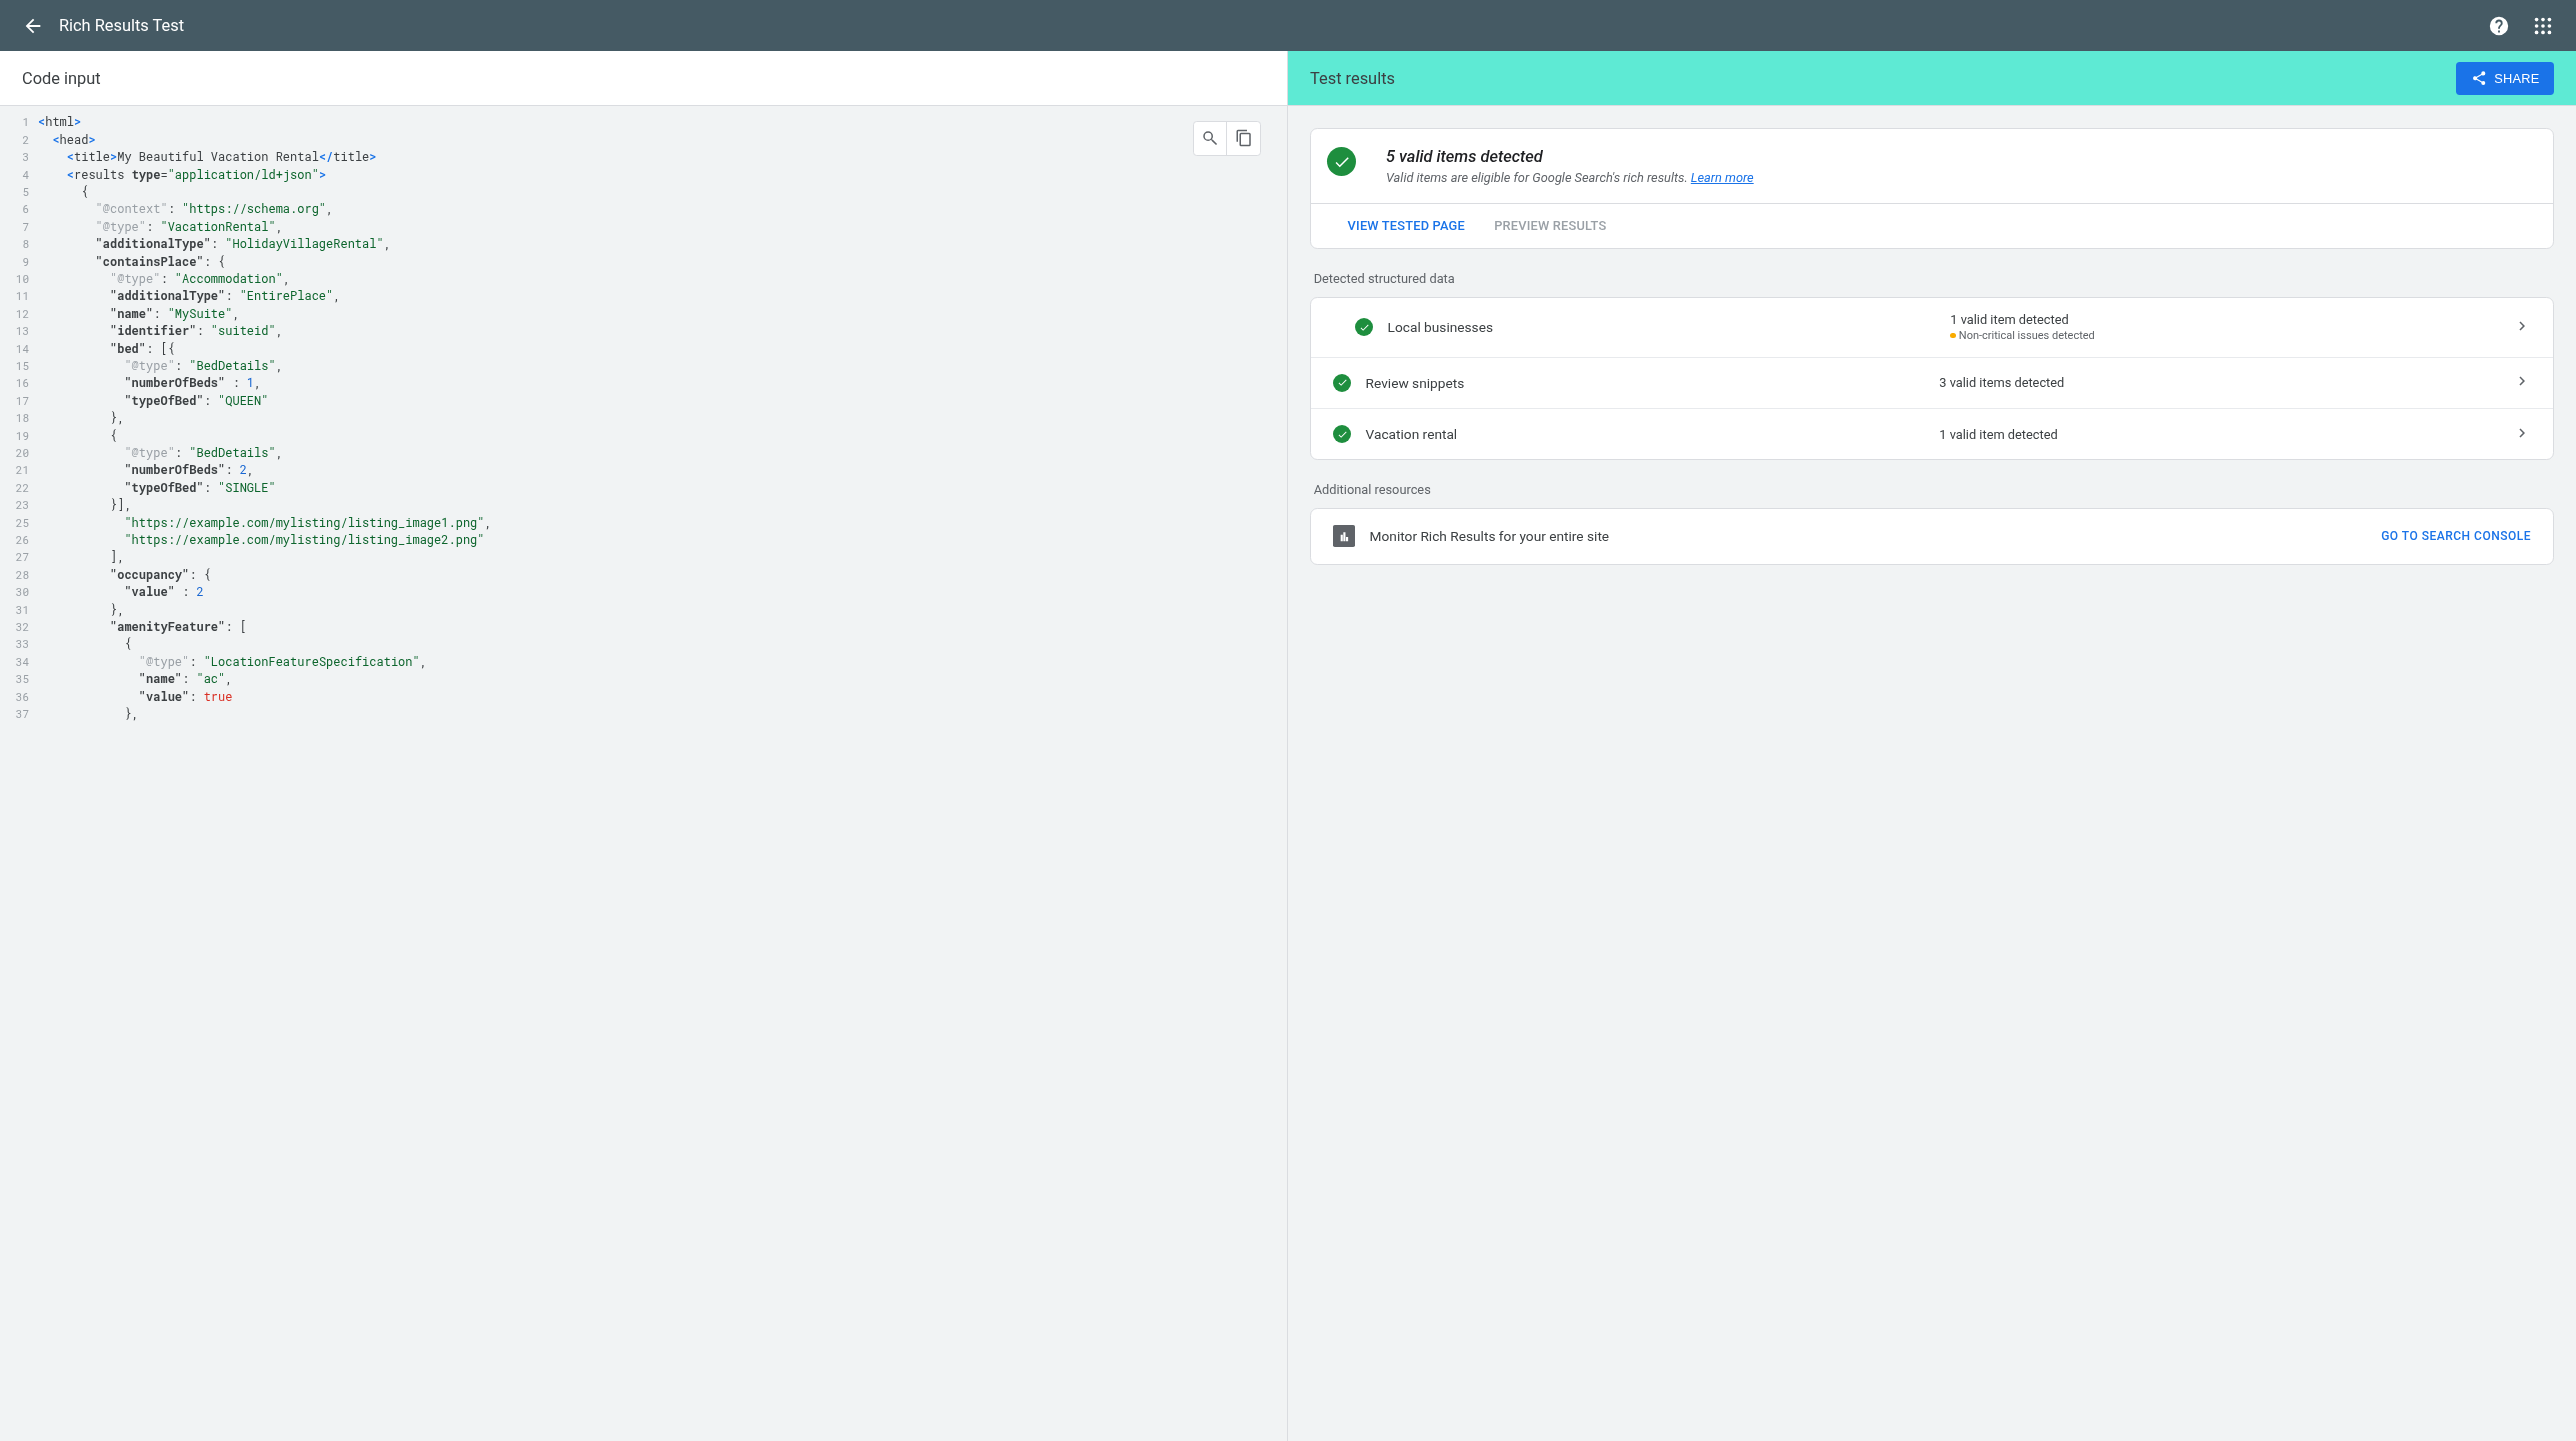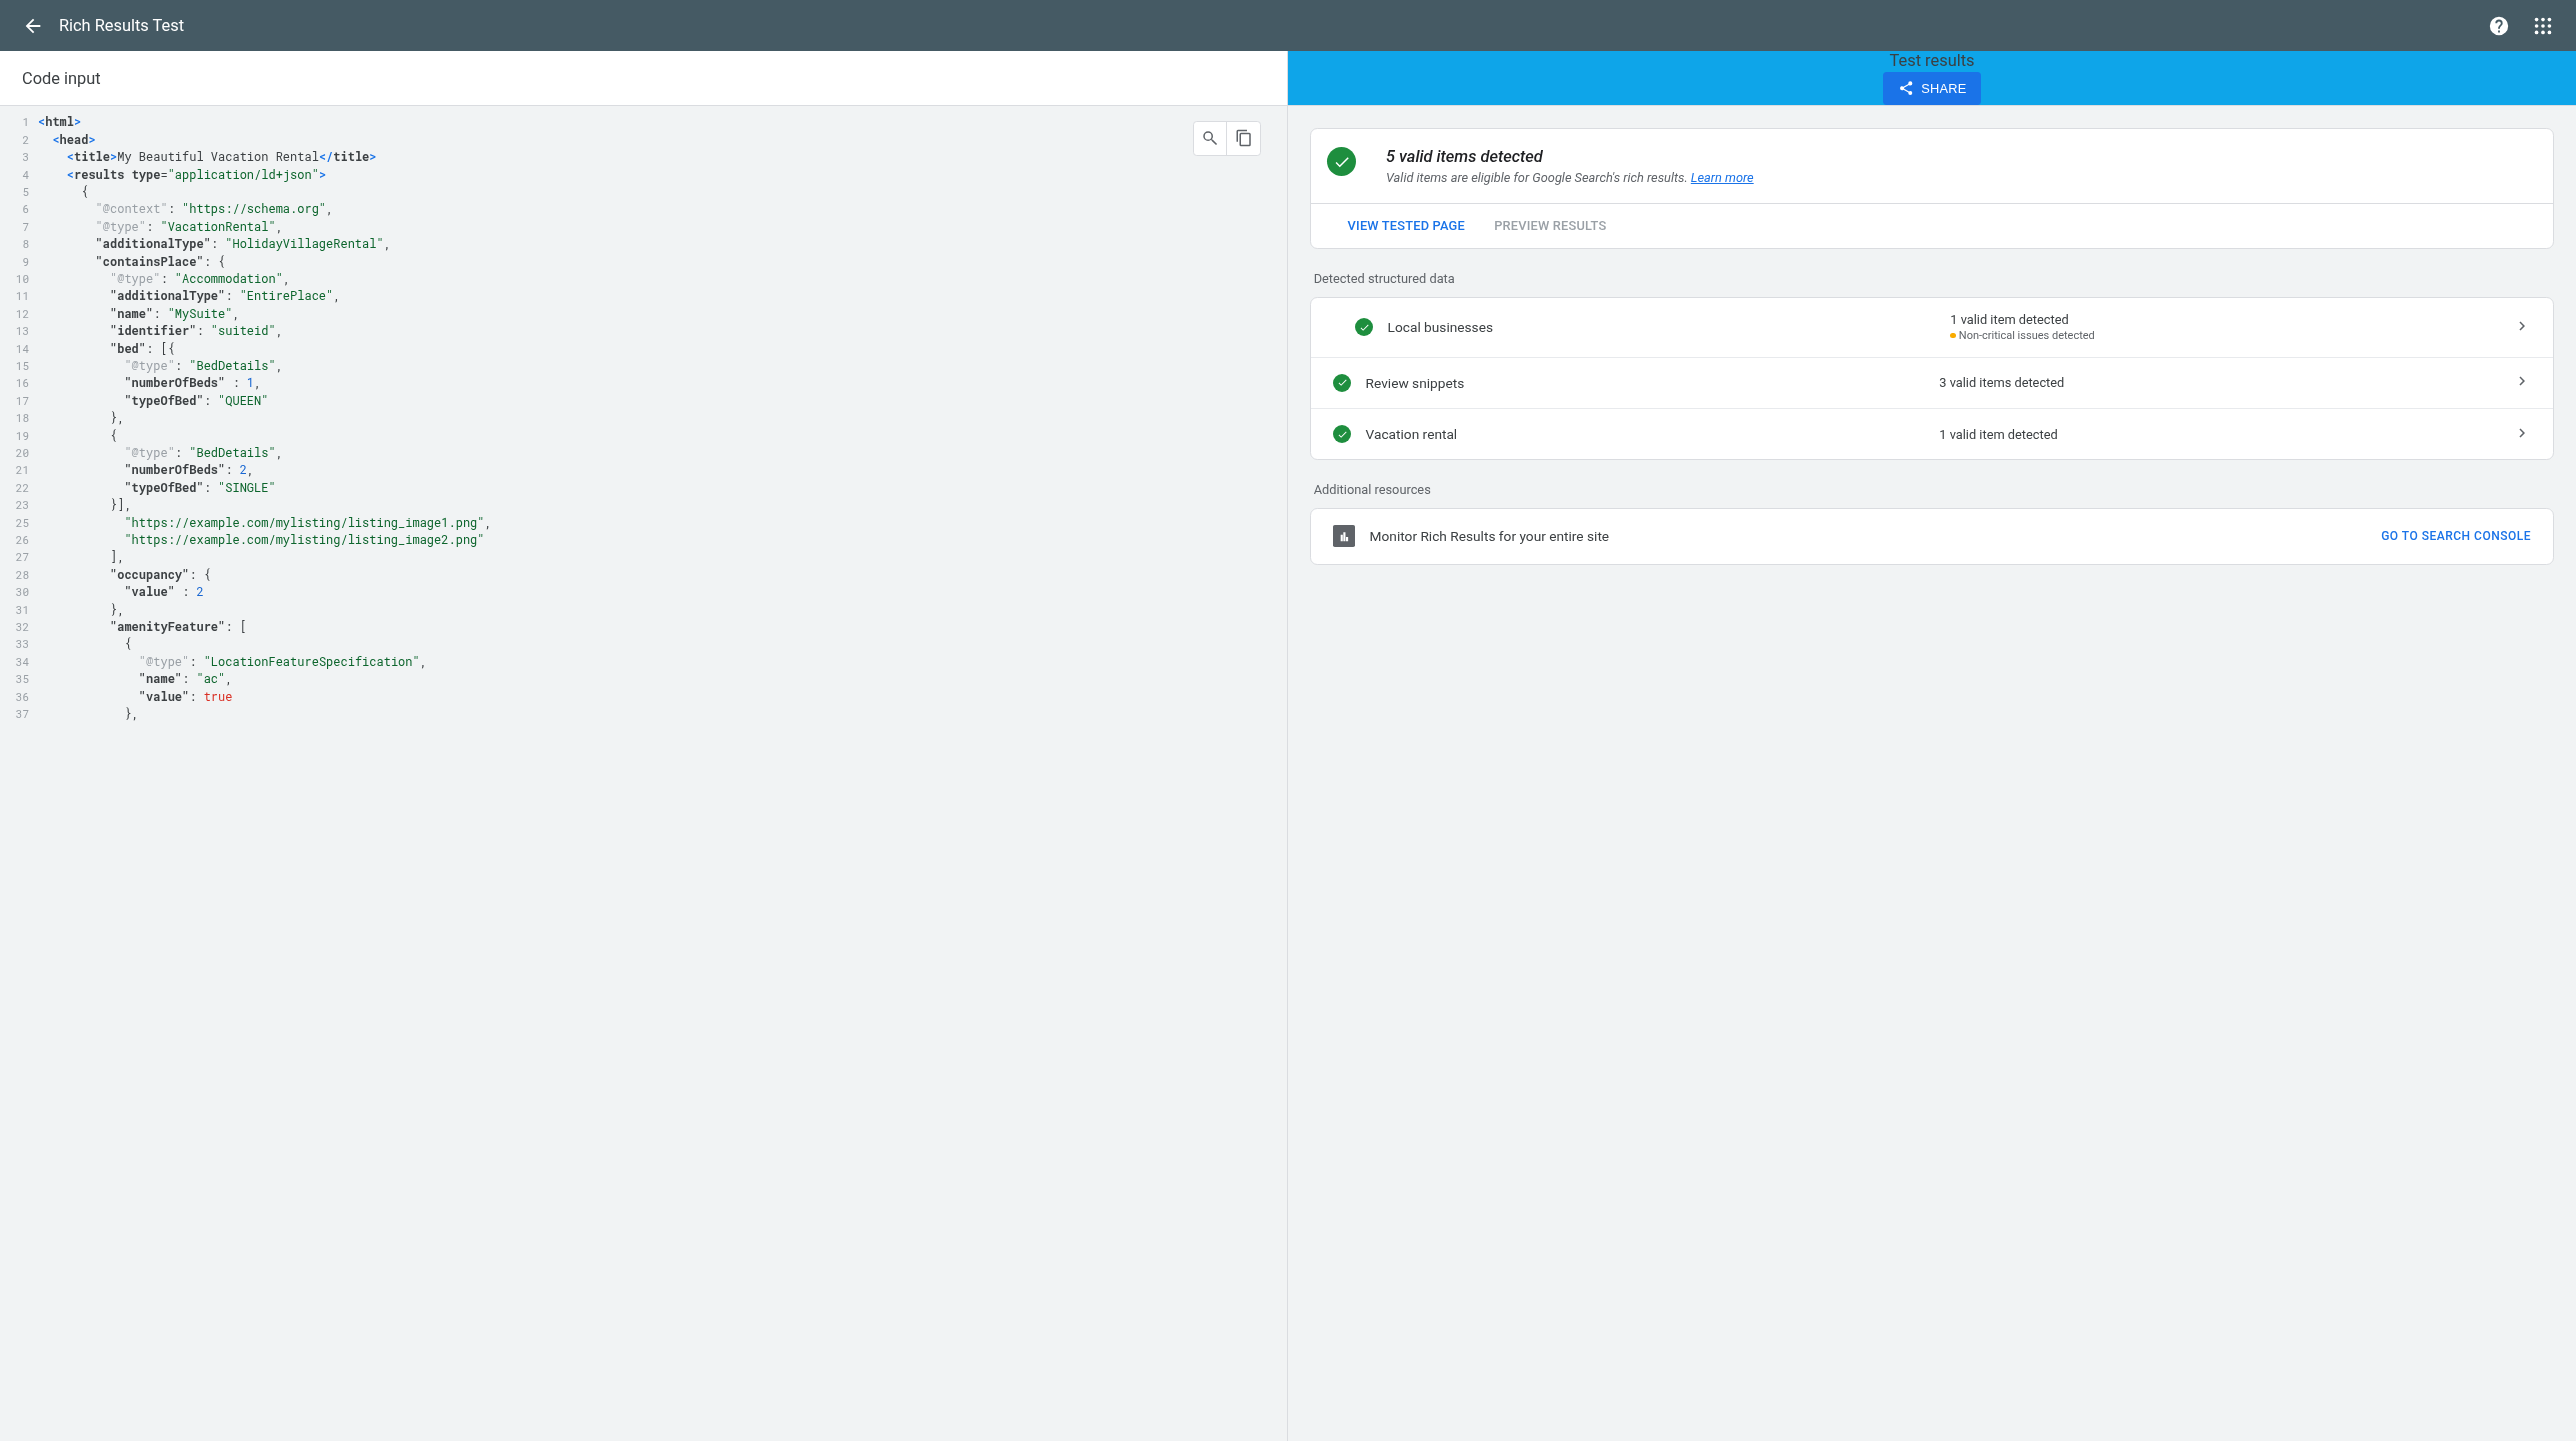--- a/index.html
+++ b/index.html
@@ -15,31 +15,31 @@
 .panel-header h2 { font-size: 16.4px; font-weight: 400; color: #3c4043; }
 .code-area { flex: 1; overflow: auto; background: #f1f3f4; position: relative; }
 .code-toolbar { position: absolute; top: 14.6px; right: 25.6px; display: flex; gap: 0; background: #fff; border: 0.9px solid #dadce0; border-radius: 3.7px; }
 .code-toolbar .tbtn { width: 33px; height: 33px; display: flex; align-items: center; justify-content: center; cursor: pointer; color: #5f6368; border-right: 0.9px solid #dadce0; }
 .code-toolbar .tbtn:last-child { border-right: none; }
 .code-lines { font-family: 'Roboto Mono', Menlo, Consolas, monospace; font-size: 12px; line-height: 17.4px; padding: 7.3px 0; }
 .code-line { display: flex; }
 .ln { width: 38px; text-align: right; color: #9aa0a6; padding-right: 9px; user-select: none; flex-shrink: 0; font-size: 11px; }
 .lc { white-space: pre; color: #3c4043; }
 .lc .tag { color: #1a73e8; font-weight: 500; }
-.lc .tag-name { color: #3c4043; font-weight: 700; margin-top: 12px; }
+.lc .tag-name { color: #3c4043; font-weight: 400; margin-top: 12px; }
 .lc .attr { color: #3c4043; font-weight: 700; }
 .lc .str { color: #0d652d; }
 .lc .key-muted { color: #9aa0a6; }
 .lc .key-bold { color: #3c4043; font-weight: 700; }
 .lc .punc { color: #3c4043; }
 .lc .num { color: #1967d2; }
 .lc .bool { color: #d93025; }
 .lc .text { color: #3c4043; }
 .right-pane { width: 50%; display: flex; flex-direction: column; background: #f1f3f4; }
-.right-pane .panel-header { background: #0ea5e9; flex-direction: column; }
+.right-pane .panel-header { background: #5eead4; }
 .share-btn { display: flex; align-items: center; gap: 7.3px; background: #1a73e8; color: #fff; border: none; border-radius: 3.7px; padding: 0 14.6px; height: 33px; font-weight: 500; font-size: 12.8px; cursor: pointer; letter-spacing: 0.2px; }
 .results-scroll { flex: 1; overflow: auto; padding: 22px; }
 .card { background: #fff; border: 0.9px solid #dadce0; border-radius: 7.3px; overflow: hidden; margin-bottom: 14.6px; }
 .summary { display: flex; padding: 18px 16px; gap: 30px; align-items: flex-start; font-style: italic; }
 .check-circle { width: 29px; height: 29px; background: #1e8e3e; border-radius: 50%; display: flex; align-items: center; justify-content: center; flex-shrink: 0; }
 .check-circle svg { fill: #fff; }
 .small-check { width: 18px; height: 18px; background: #1e8e3e; border-radius: 50%; display: flex; align-items: center; justify-content: center; flex-shrink: 0; }
 .small-check svg { fill: #fff; }
 .summary h3 { font-size: 16.4px; font-weight: 500; color: #202124; margin-bottom: 3.7px; }
 .summary p { font-size: 12.8px; color: #5f6368; }

